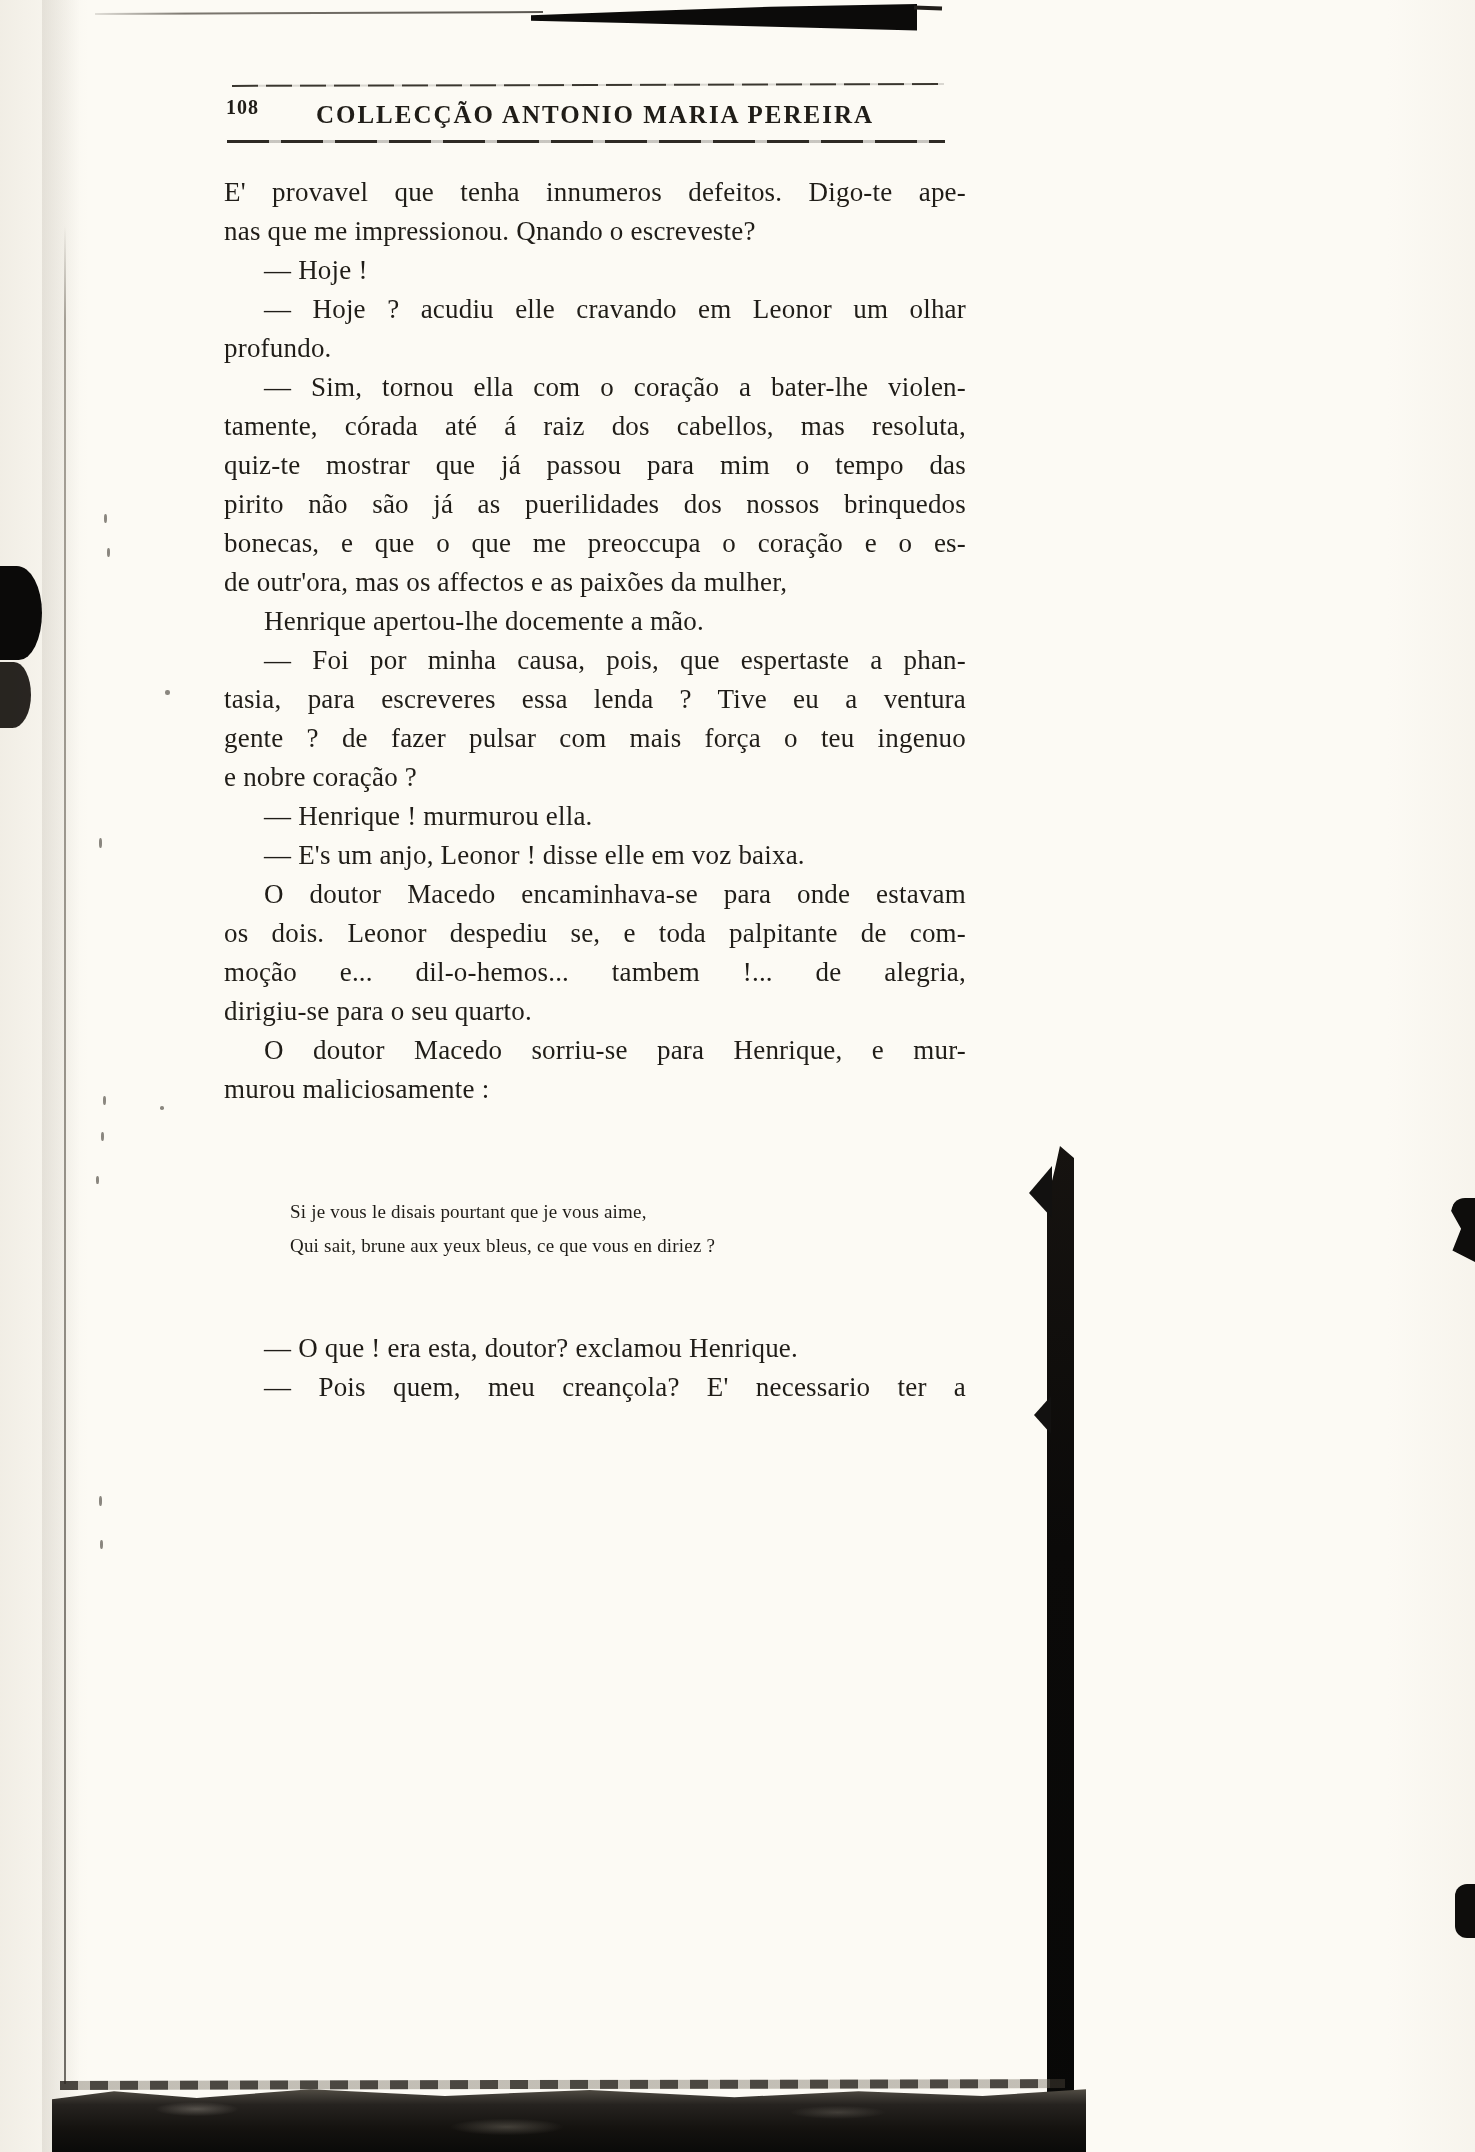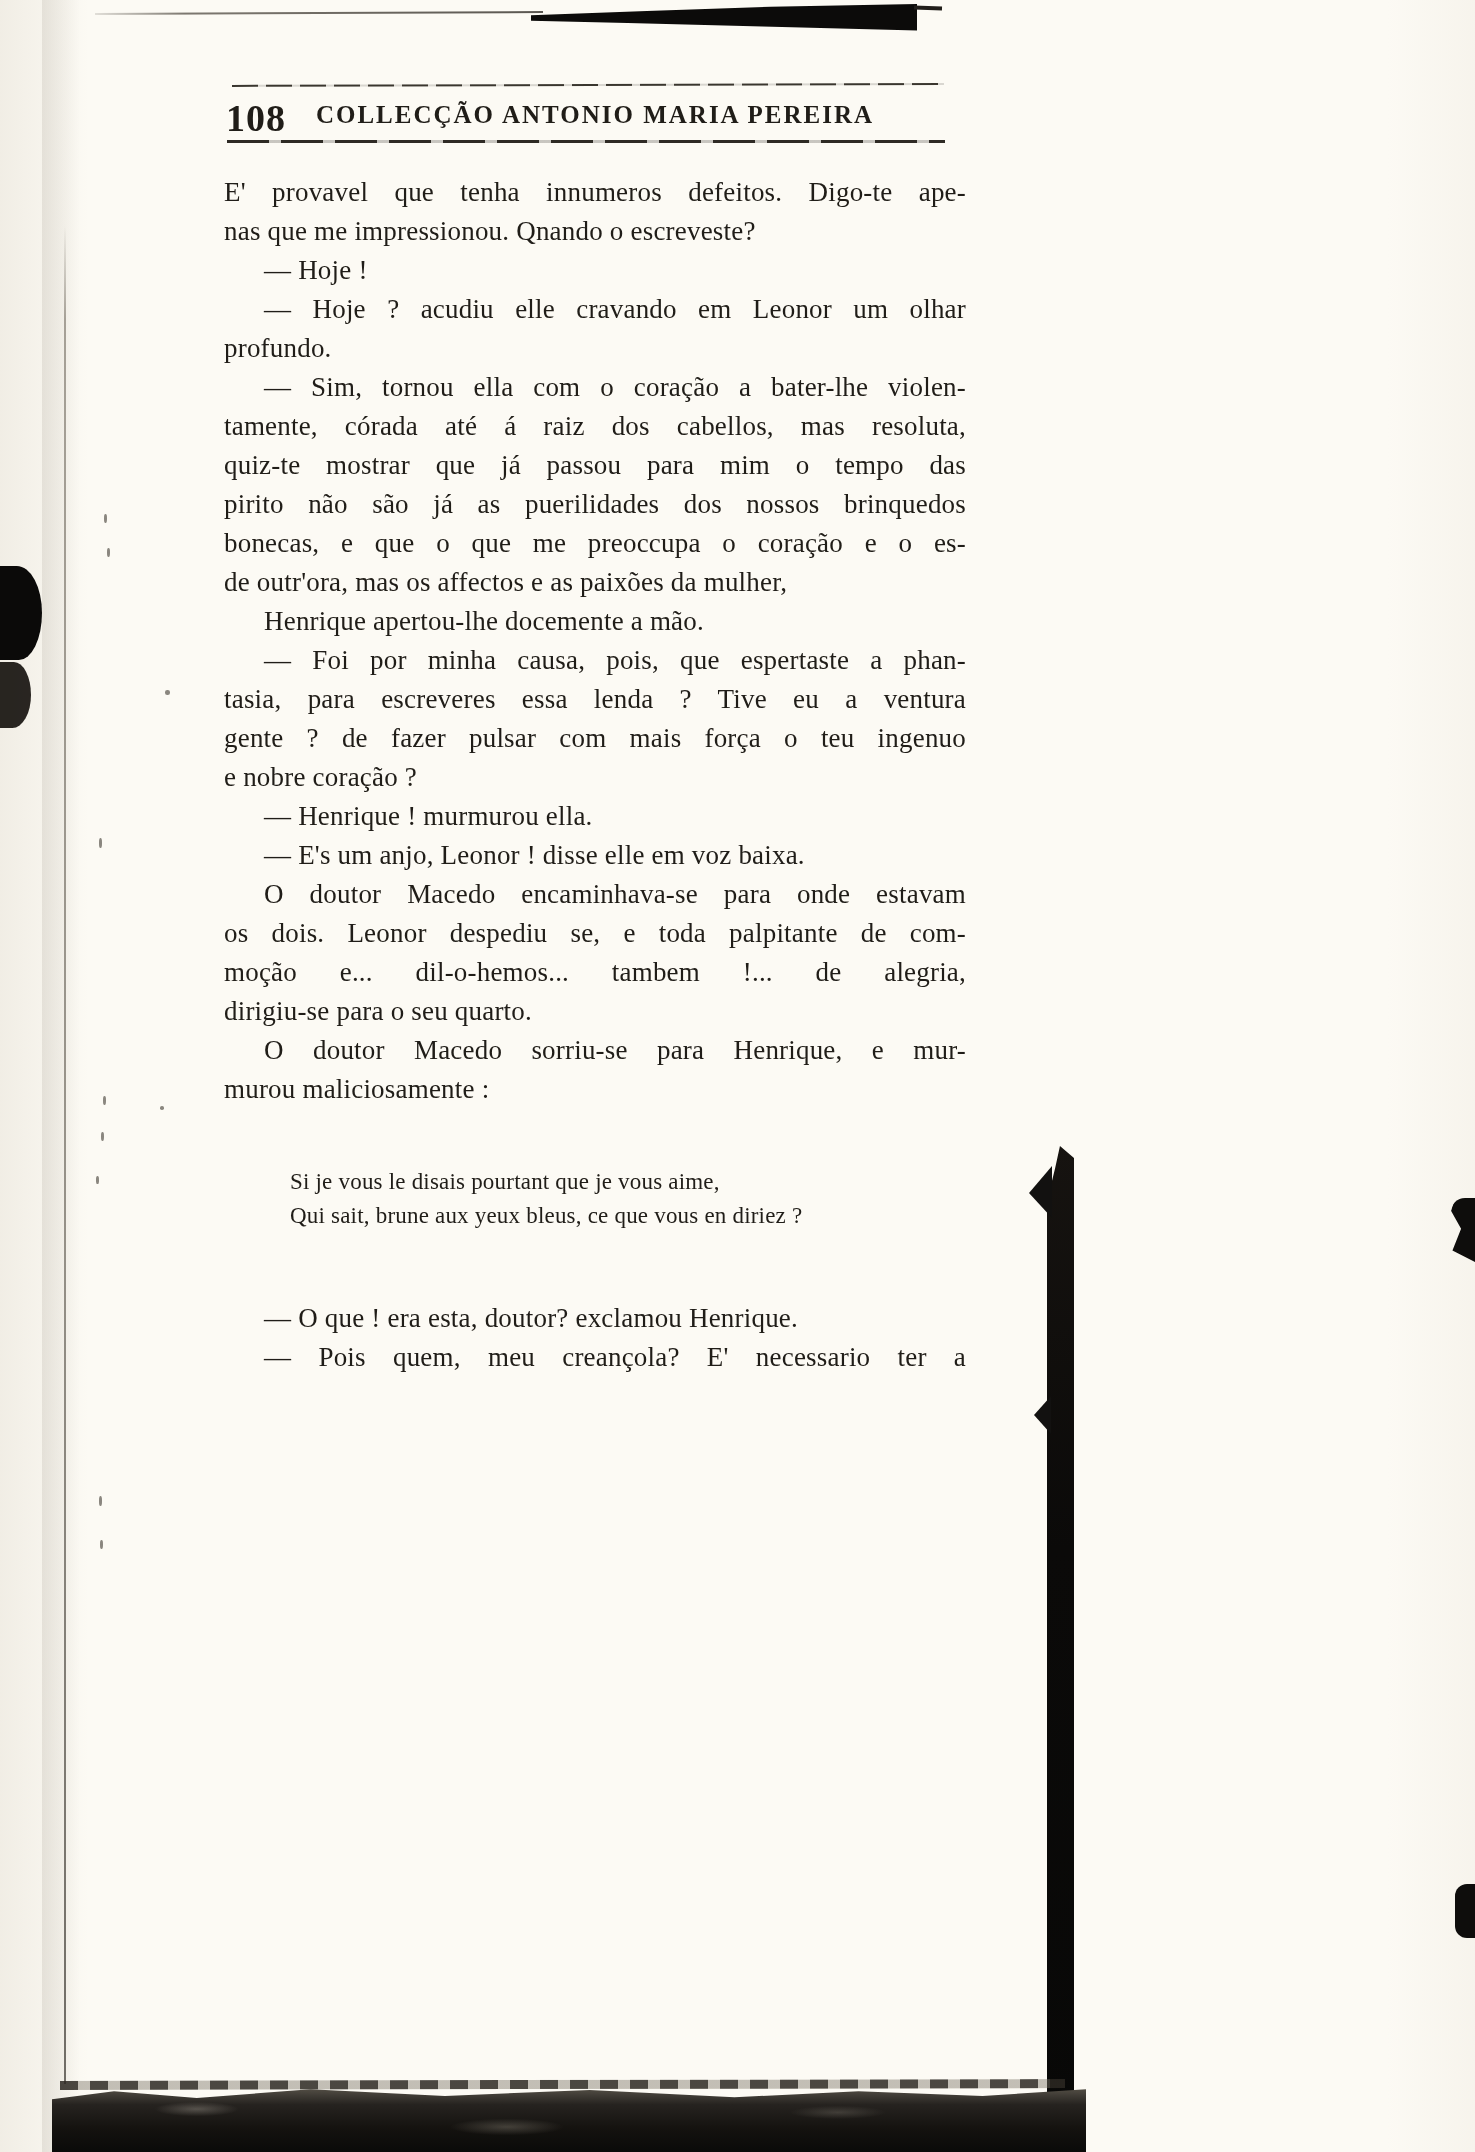--- a/index.html
+++ b/index.html
@@ -114,21 +114,21 @@
   .rule-bottom {
     left: 227px; top: 140px; width: 718px; height: 3px;
     background: repeating-linear-gradient(90deg, #2e2a24 0 42px, rgba(46,42,36,0.25) 42px 54px);
   }
   .page-header {
     position: absolute;
     left: 224px; top: 94px; width: 742px; height: 40px;
   }
   .page-number {
     position: absolute; left: 2px; top: 2px;
-    font-size: 38px; font-weight: bold; letter-spacing: 1px;
+    font-size: 20px; font-weight: bold; letter-spacing: 1px;
   }
   .header-title {
     position: absolute; left: 0; top: 7px; width: 100%;
     text-align: center;
     font-size: 25px; font-weight: bold; letter-spacing: 2px;
   }
 
   
   .text-column {
     position: absolute;
@@ -142,22 +142,22 @@
     line-height: 39px;
     min-height: 39px;
     text-align: left;
   }
   .line.just {
     text-align: justify;
     text-align-last: justify;
   }
   .line.ind { text-indent: 40px; }
   .para.verse {
-    margin: 56px 0 66px 66px;
-    font-size: 23px;
+    margin: 86px 0 66px 66px;
+    font-size: 19px;
   }
   .para.verse .line {
     line-height: 34px;
     min-height: 34px;
     text-align: left !important;
     text-align-last: auto !important;
   }
 </style>
 </head>
 <body>

